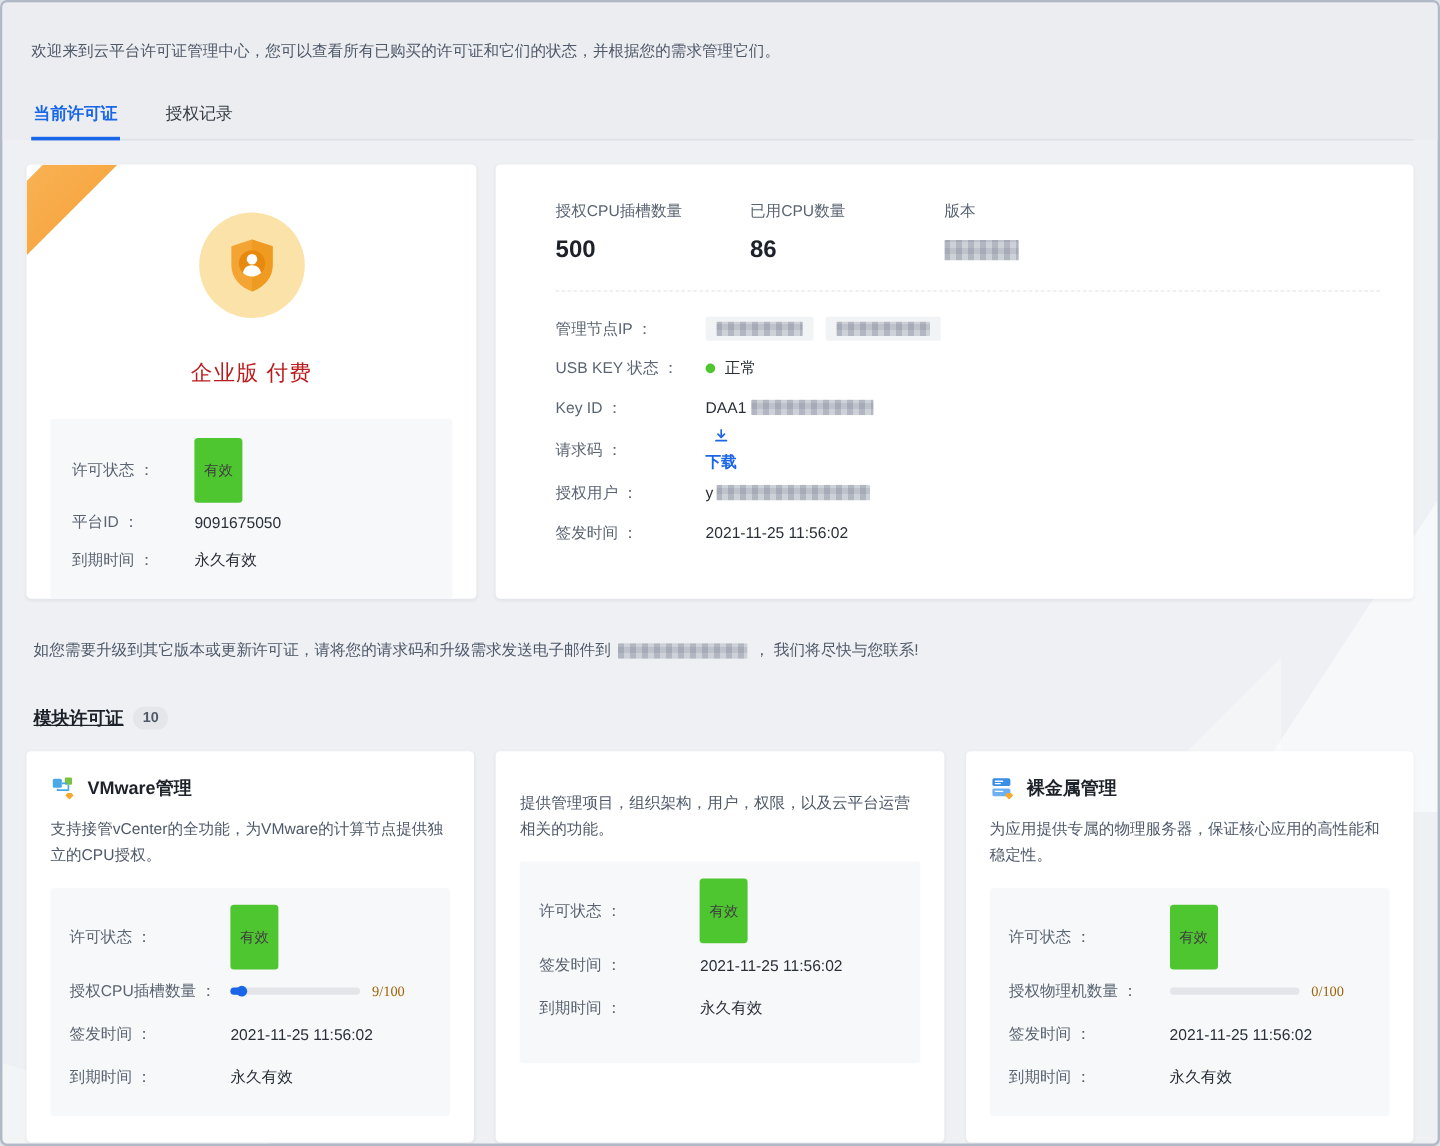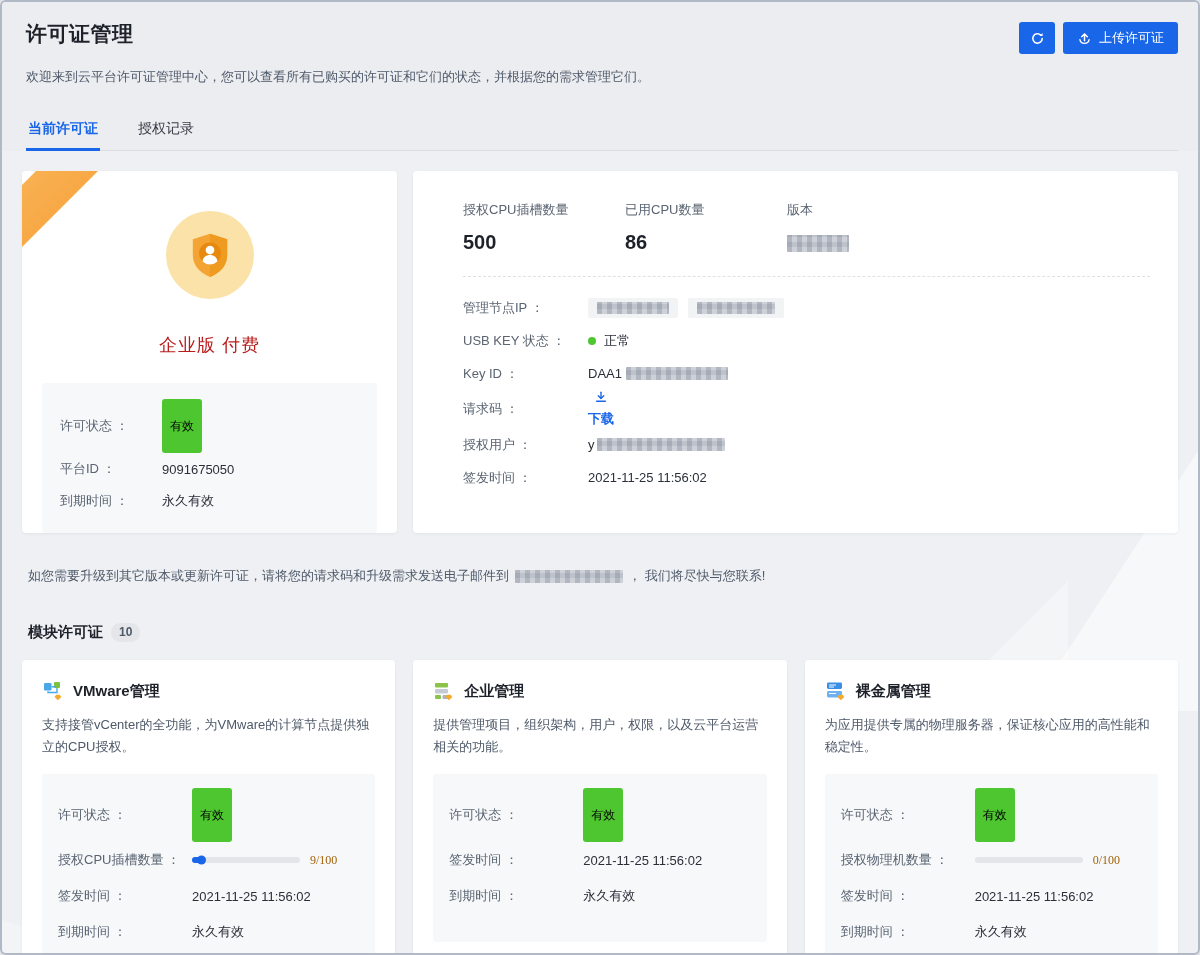--- a/index.html
+++ b/index.html
@@ -41,21 +41,21 @@
           background:linear-gradient(135deg,#f9b254,#f59a2e);}
   .badge-circle{width:88px;height:88px;border-radius:50%;background:#fbe2a8;margin-top:40px;
                 display:flex;align-items:center;justify-content:center;}
   .edition-name{font-size:18px;color:#b91c1c;margin-top:34px;letter-spacing:1px;}
   .edition-panel{background:var(--panel-bg);border-radius:3px;margin:26px 20px 0;width:335px;
                  padding:16px 18px;font-size:13px;}
   .kv-row{display:flex;align-items:center;min-height:32px;}
   .kv-label{color:var(--label);flex:none;}
   .edition-panel .kv-label{width:102px;}
   .kv-value{color:#2a2f38;}
-  .badge-green{display:inline-block;background:var(--success);color:#000000;font-size:12px;
+  .badge-green{display:inline-block;background:var(--success);color:#404040;font-size:12px;
                padding:21px 8px;border-radius:3px;line-height:1;}
   
   .detail-card{flex:1;min-height:344px;padding:26px 28px 24px 50px;}
   .stats-row{display:flex;gap:50px;padding-top:4px;}
   .stat{min-width:112px;}
   .stat-label{font-size:13px;color:var(--label);}
   .stat-value{font-size:20px;font-weight:700;color:var(--text);margin-top:12px;}
   .dashed-sep{border:none;border-top:1px dashed #dfe1e6;margin:22px 0 14px;}
   .detail-rows .kv-row{min-height:33px;font-size:13px;}
   .detail-rows .kv-label{width:125px;}
@@ -65,21 +65,21 @@
       repeating-linear-gradient(0deg,#d7dae0 0 5px,#c6cad2 5px 10px);}
   .ip-pill{display:inline-flex;align-items:center;background:#f2f3f5;border-radius:2px;
            padding:4px 9px;margin-right:10px;}
   .status-dot{display:inline-block;width:8px;height:8px;border-radius:50%;background:var(--success);
               margin-right:8px;vertical-align:middle;}
   .link{color:var(--accent);display:inline-flex;align-items:center;gap:6px;font-size:13px;
         cursor:pointer;text-decoration:none;font-weight:600;flex-direction:column;}
   
   .notice{font-size:13px;color:#4e5969;margin:34px 6px 0;position:relative;}
   .section-head{display:flex;align-items:center;gap:8px;margin:38px 6px 0;position:relative;}
-  .section-title{font-size:15px;font-weight:700;color:var(--text);}
+  .section-title{font-size:15px;font-weight:700;color:var(--text);text-decoration:underline;}
   .count-badge{background:#e4e6ea;color:#4e5969;font-size:12px;font-weight:700;
                border-radius:9px;padding:2px 8px;line-height:1.2;}
   
   .modules-row{display:flex;gap:18px;margin-top:18px;position:relative;}
   .module-card{flex:1;padding:20px 20px 22px;min-height:272px;}
   .module-head{display:flex;align-items:center;gap:9px;}
   .module-name{font-size:15px;font-weight:700;color:var(--text);}
   .module-desc{font-size:13px;color:#4e5969;line-height:1.7;margin-top:12px;min-height:46px;}
   .module-panel{background:var(--panel-bg);border-radius:3px;margin-top:14px;padding:14px 16px;
                 font-size:13px;min-height:168px;}
@@ -92,43 +92,20 @@
            border-radius:50%;background:var(--accent);}
   .bar-text{color:#a16207;font-size:12px;font-family:Liberation Serif, serif;}
   svg{display:block;}
 </style>
 </head>
 <body>
 
 <div class="window">
 
   <div class="header">
-    <div class="header-top">
-      <h1 class="page-title">许可证管理</h1>
-      <div class="header-actions">
-        <button class="btn btn-icon" title="">
-          <span>
-            <svg width="15" height="15" viewBox="0 0 16 16">
-              <path d="M13 8a5 5 0 1 1-1.5-3.6" fill="none" stroke="#fff" stroke-width="1.7" stroke-linecap="round"></path>
-              <path d="M13.4 2.2v3.2h-3.2z" fill="#fff"></path>
-            </svg>
-          </span>
-        </button>
-        <button class="btn">
-          <span>
-            <svg width="15" height="15" viewBox="0 0 16 16">
-              <path d="M8 3.4v7" fill="none" stroke="#fff" stroke-width="1.6" stroke-linecap="round"></path>
-              <path d="M5 6.2 8 3.2l3 3" fill="none" stroke="#fff" stroke-width="1.6" stroke-linecap="round" stroke-linejoin="round"></path>
-              <path d="M3.1 9.2a5 5 0 0 0 9.8 0" fill="none" stroke="#fff" stroke-width="1.5" stroke-linecap="round"></path>
-            </svg>
-          </span>
-          <span>上传许可证</span>
-        </button>
-      </div>
-    </div>
     <p class="page-subtitle">欢迎来到云平台许可证管理中心，您可以查看所有已购买的许可证和它们的状态，并根据您的需求管理它们。</p>
     <div class="tabs">
       <div class="tab active">当前许可证</div>
       <div class="tab">授权记录</div>
     </div>
   </div>
 
   <div class="content">
     <div class="deco deco-1"></div>
     <div class="deco deco-2"></div>
@@ -275,32 +252,20 @@
             <span class="kv-value">2021-11-25 11:56:02</span>
           </div>
           <div class="kv-row">
             <span class="kv-label">到期时间 ：</span>
             <span class="kv-value">永久有效</span>
           </div>
         </div>
       </div>
 
       <div class="card module-card">
-        <div class="module-head">
-          <span>
-            <svg width="22" height="22" viewBox="0 0 22 22">
-              <rect x="2" y="3" width="13" height="4.4" rx="1" fill="#8bc34a"></rect>
-              <rect x="2" y="9" width="13" height="4.4" rx="1" fill="#c6cbd3"></rect>
-              <rect x="2" y="15" width="6" height="4" rx="1" fill="#8bc34a"></rect>
-              <rect x="9.5" y="15" width="5.5" height="4" rx="1" fill="#aab2bd"></rect>
-              <path d="M14.2 14.8h3.4l1.7 2.1-3.4 3.4-3.4-3.4z" fill="#f6a92c"></path>
-            </svg>
-          </span>
-          <span class="module-name">企业管理</span>
-        </div>
         <p class="module-desc">提供管理项目，组织架构，用户，权限，以及云平台运营相关的功能。</p>
         <div class="module-panel">
           <div class="kv-row">
             <span class="kv-label">许可状态 ：</span>
             <span class="badge-green">有效</span>
           </div>
           <div class="kv-row">
             <span class="kv-label">签发时间 ：</span>
             <span class="kv-value">2021-11-25 11:56:02</span>
           </div>

